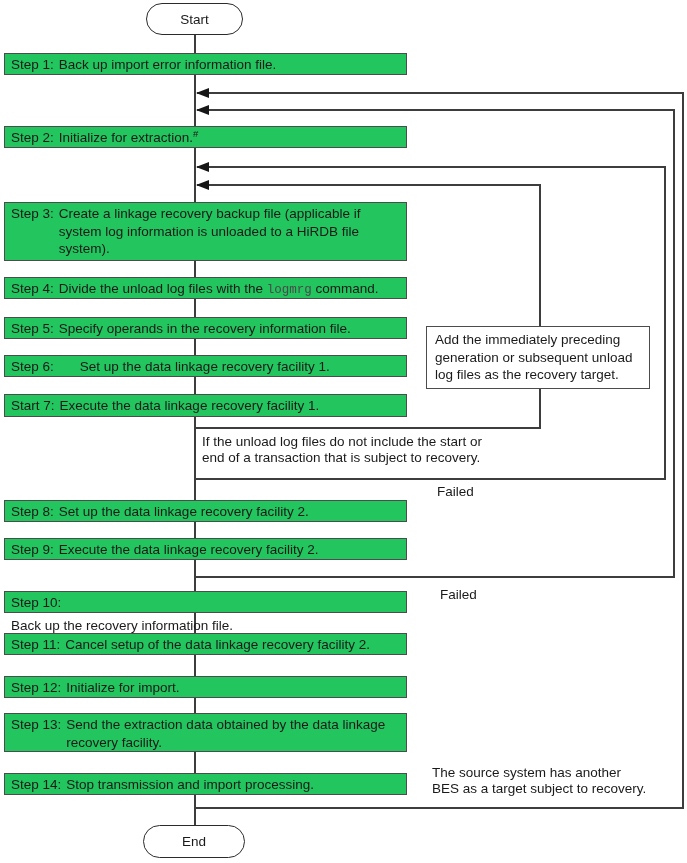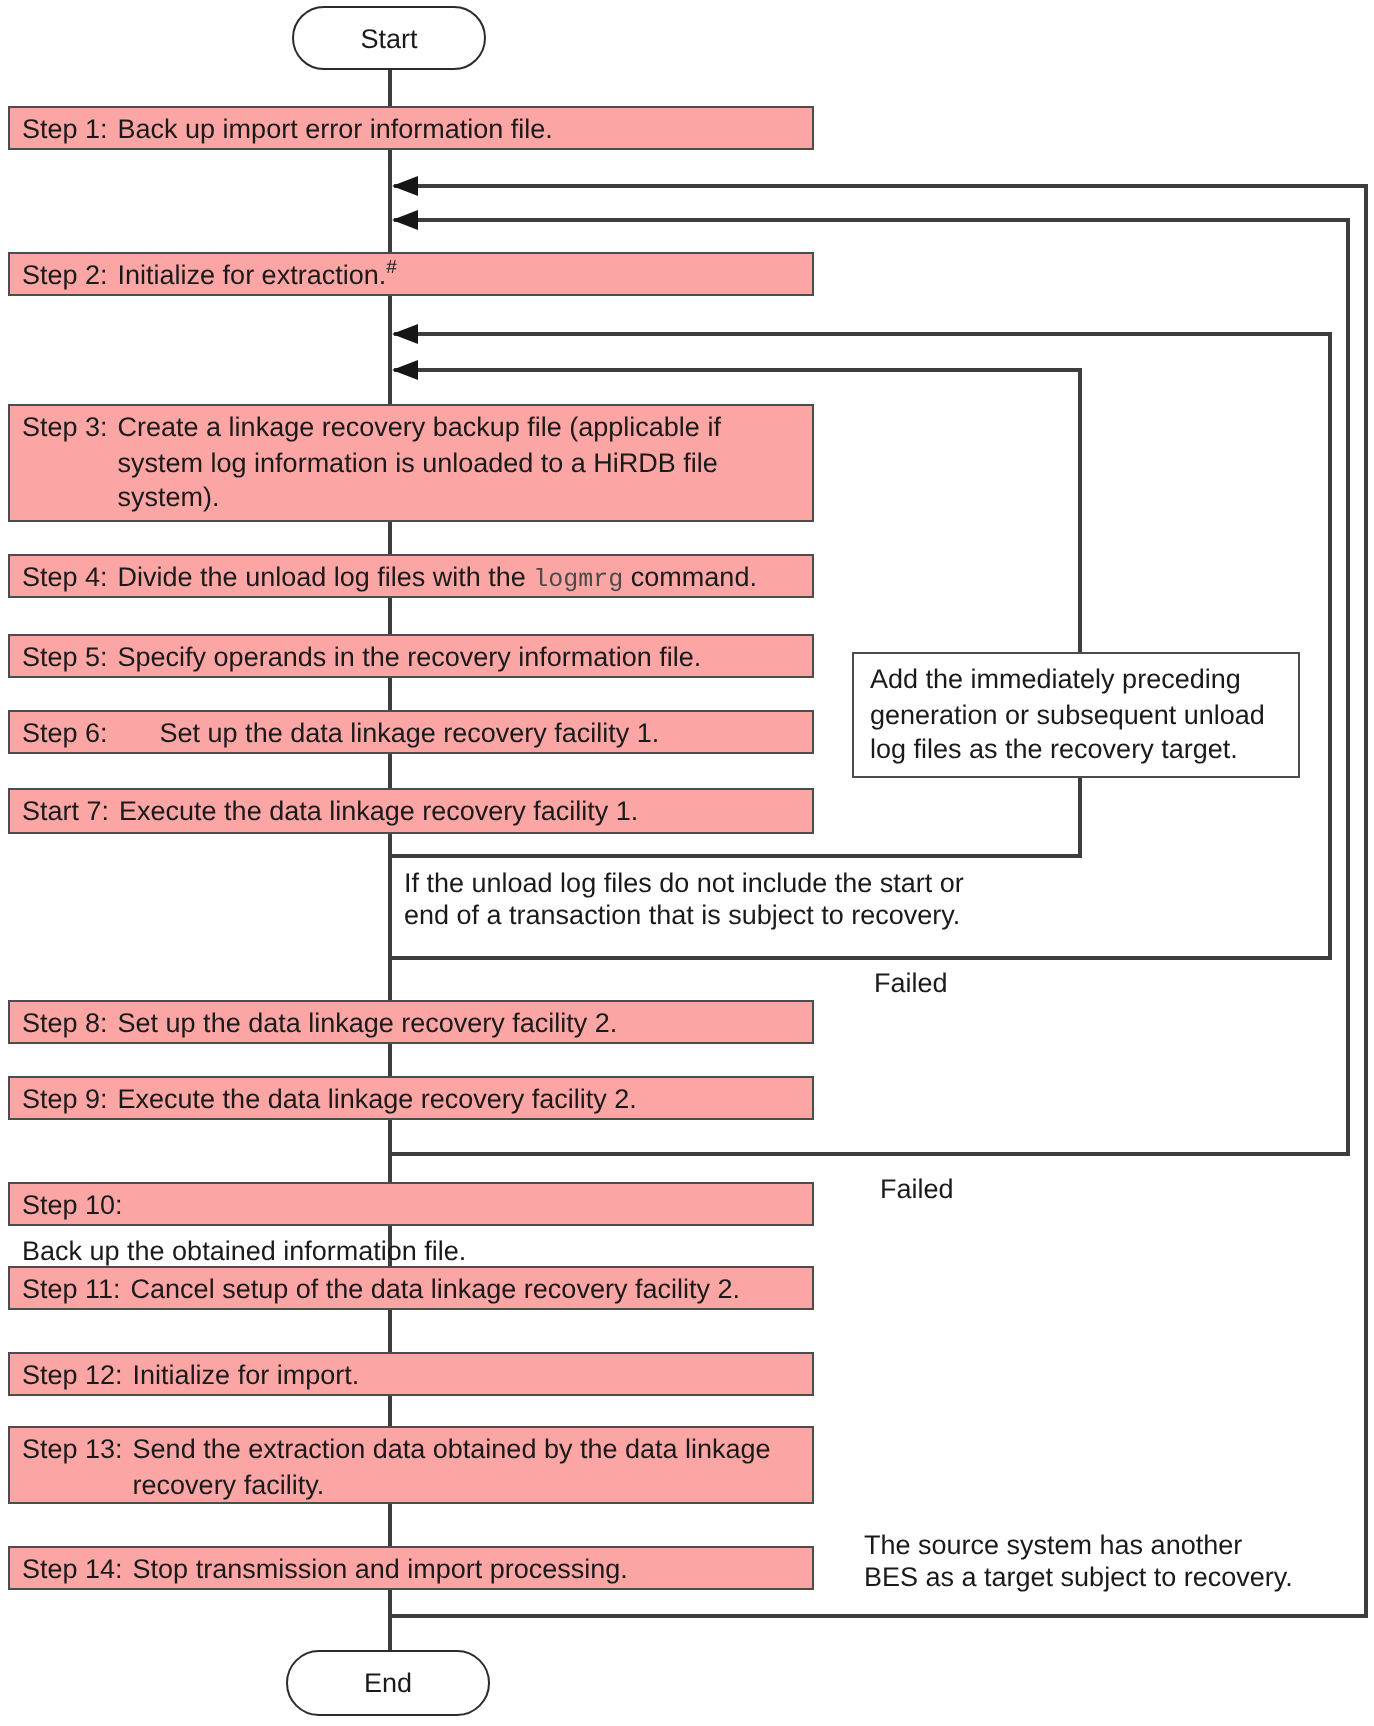--- a/index.html
+++ b/index.html
@@ -11,21 +11,21 @@
   .hline, .vline { position:absolute; background:#3d3d3d; z-index:0; }
   .hline { height:2px; }
   .vline { width:2px; }
   .arrow-left {
     position:absolute; width:0; height:0; z-index:1;
     border-top:5px solid transparent; border-bottom:5px solid transparent;
     border-right:13px solid #161616;
   }
   .box {
     position:absolute; left:4px; width:403px; box-sizing:border-box;
-    border:1px solid #4c4c4c; background:#fca5a5; z-index:2;
+    border:1px solid #4c4c4c; background:#22c55e; z-index:2;
     display:flex; gap:5px; padding:2px 6px; line-height:17.5px;
     white-space:nowrap; align-items:flex-start;
   }
   .box.wrap { white-space:normal; }
   .box .lbl { flex-shrink:0; }
   .box .rest { min-width:0; }
   .terminal {
     position:absolute; box-sizing:border-box; background:#ffffff; z-index:2;
     border:1.5px solid #2b2b2b; border-radius:17px;
     display:flex; align-items:center; justify-content:center;
@@ -112,21 +112,21 @@
     <span class="rest">Set up the data linkage recovery facility 2.</span>
   </div>
 
   <div class="box" style="top:538px; height:22px;">
     <span class="lbl">Step 9:</span>
     <span class="rest">Execute the data linkage recovery facility 2.</span>
   </div>
 
   <div class="box" style="top:591px; height:22px;flex-direction:column;">
     <span class="lbl">Step 10:</span>
-    <span class="rest">Back up the obtained information file.</span>
+    <span class="rest">Back up the recovery information file.</span>
   </div>
 
   <div class="box" style="top:633px; height:22px;">
     <span class="lbl">Step 11:</span>
     <span class="rest">Cancel setup of the data linkage recovery facility 2.</span>
   </div>
 
   <div class="box" style="top:676px; height:22px;">
     <span class="lbl">Step 12:</span>
     <span class="rest">Initialize for import.</span>

